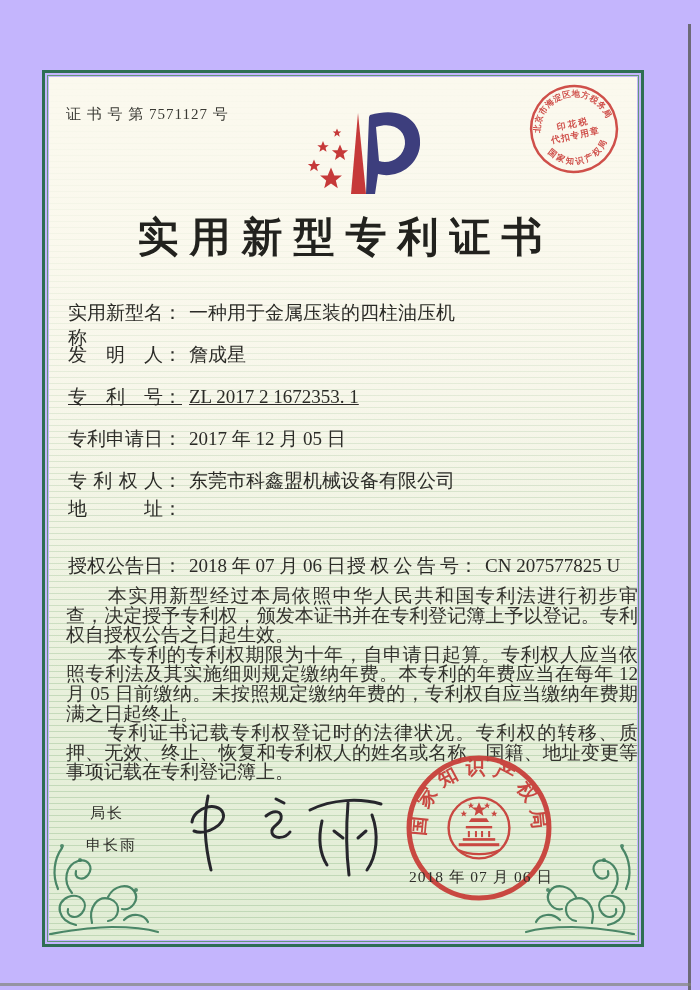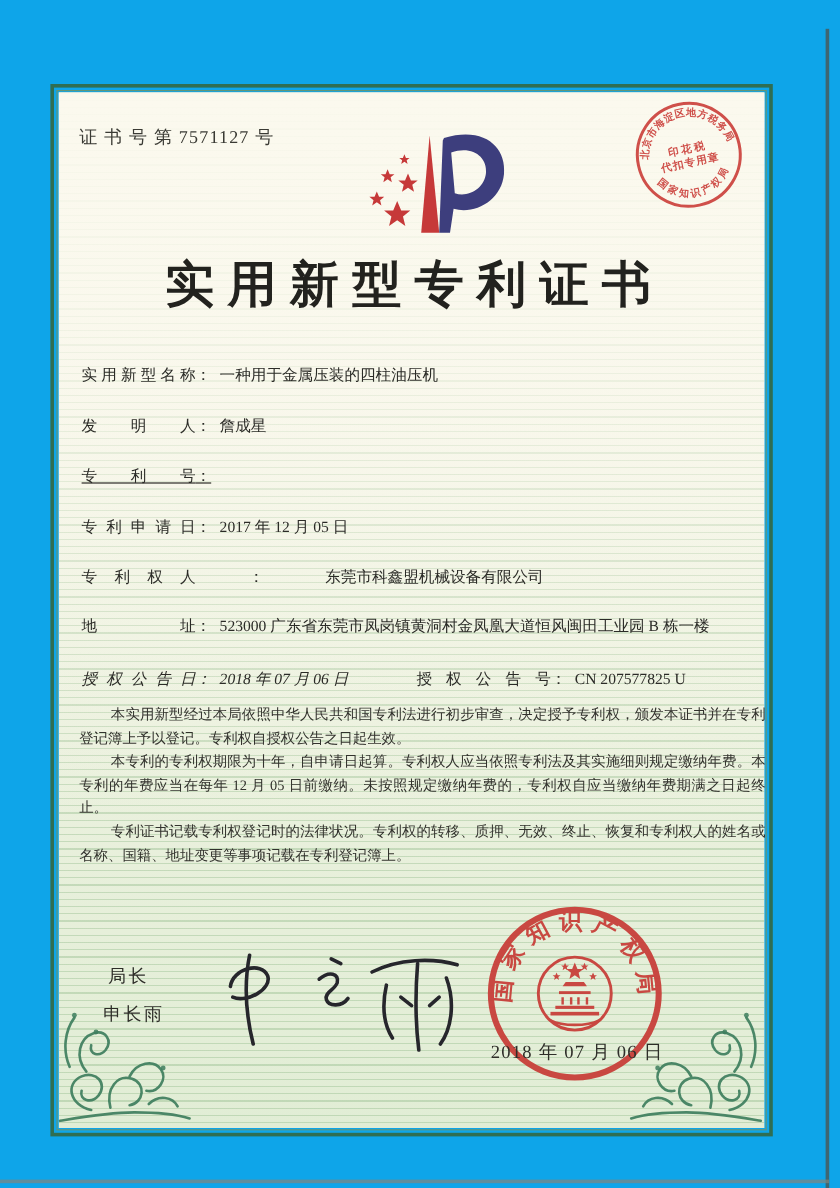--- a/index.html
+++ b/index.html
@@ -3,21 +3,21 @@
 <meta charset="utf-8">
 <style>
   html,body{margin:0;padding:0;}
   body{
     width:700px;height:990px;
     background:#e9e9e4;
     font-family:"Liberation Serif","DejaVu Serif",serif;
   }
   .page{
     position:relative;width:700px;height:990px;
-    background:#0ea5e9;overflow:hidden;
+    background:#c4b5fd;overflow:hidden;
   }
   .scan-edge-right{position:absolute;left:688px;top:24px;width:3px;height:966px;background:#4f524a;opacity:.75;}
   .scan-edge-bottom{position:absolute;left:0;top:983px;width:691px;height:3px;background:#82847a;opacity:.7;}
 
   
   .frame{position:absolute;left:42px;top:70px;width:596px;height:871px;border:3px solid #2f6e53;}
   .frame-inner{position:absolute;inset:2px;border:1px solid #639678;}
   .bg-stripes{
     position:absolute;inset:4px;
     background:
@@ -34,31 +34,31 @@
 
   .cert-no{position:absolute;left:66px;top:105px;font-size:15px;color:#3a3a34;letter-spacing:1px;z-index:4;}
   .logo{position:absolute;left:280px;top:97px;z-index:4;}
   .title{
     position:absolute;left:42px;top:210px;width:596px;z-index:4;
     text-align:center;font-size:41px;font-weight:bold;color:#22221e;
     letter-spacing:11px;text-indent:11px;
   }
   .tax-stamp{position:absolute;left:528px;top:83px;z-index:5;transform:rotate(-12deg);opacity:.95;}
 
-  .row{position:absolute;left:68px;display:flex;font-size:13px;line-height:25px;color:#2b2b27;z-index:4;}
+  .row{position:absolute;left:68px;display:flex;font-size:19px;line-height:25px;color:#2b2b27;z-index:4;}
   .flabel{display:inline-block;width:95px;text-align:justify;text-align-last:justify;}
   .flabel.wide{width:112px;}
   .colon{margin-right:1px;}
   .value{margin-left:6px;}
   .value.wrap{display:inline-block;max-width:446px;}
   .r1{top:300px;} .r2{top:342px;} .r3{top:384px;text-decoration:underline;} .r4{top:426px;justify-content:space-between;}
-  .r5{top:468px;gap:44px;} .r6{top:509px;} .r7{top:553px;font-style:italic;} .r7b{top:553px;left:347px;}
+  .r5{top:468px;} .r6{top:496px;} .r7{top:553px;} .r7b{top:553px;left:347px;}
 
   .paras{position:absolute;left:66px;top:586px;width:572px;z-index:4;
-    font-size:12px;line-height:19.6px;color:#32322d;text-align:justify;}
+    font-size:19px;line-height:19.6px;color:#32322d;text-align:justify;}
   .paras p{margin:0;text-indent:2.2em;}
 
   .director-title{position:absolute;left:90px;top:804px;font-size:15px;letter-spacing:2px;color:#2d2d28;z-index:4;}
   .director-name{position:absolute;left:86px;top:836px;font-size:15px;letter-spacing:2px;color:#2d2d28;z-index:4;}
   .signature{position:absolute;left:180px;top:786px;z-index:5;}
 
   .seal{position:absolute;left:404px;top:753px;z-index:4;opacity:.95;}
   .seal-date{position:absolute;left:409px;top:867px;font-size:15.5px;letter-spacing:1px;color:#2e2e29;z-index:6;}
 
   .footer{position:absolute;left:42px;top:910px;width:596px;text-align:center;font-size:13px;color:#33332e;z-index:4;}
@@ -146,35 +146,35 @@
     <span class="value">一种用于金属压装的四柱油压机</span>
   </div>
   <div class="row r2">
     <span class="flabel">发明人</span>
       <span class="colon">：</span>
     <span class="value">詹成星</span>
   </div>
   <div class="row r3">
     <span class="flabel">专利号</span>
       <span class="colon">：</span>
+    <span class="value">ZL 2017 2 1672353. 1</span>
   </div>
   <div class="row r4">
     <span class="flabel">专利申请日</span>
       <span class="colon">：</span>
     <span class="value">2017 年 12 月 05 日</span>
   </div>
   <div class="row r5">
     <span class="flabel">专利权人</span>
       <span class="colon">：</span>
     <span class="value">东莞市科鑫盟机械设备有限公司</span>
   </div>
   <div class="row r6">
     <span class="flabel">地址</span>
       <span class="colon">：</span>
-    <span class="value wrap">523000 广东省东莞市凤岗镇黄洞村金凤凰大道恒风闽田工业园 B 栋一楼</span>
   </div>
   <div class="row r7">
     <span class="flabel">授权公告日</span>
       <span class="colon">：</span>
     <span class="value">2018 年 07 月 06 日</span>
   </div>
   <div class="row r7b">
     <span class="flabel wide">授权公告号</span>
       <span class="colon">：</span>
     <span class="value">CN 207577825 U</span>

